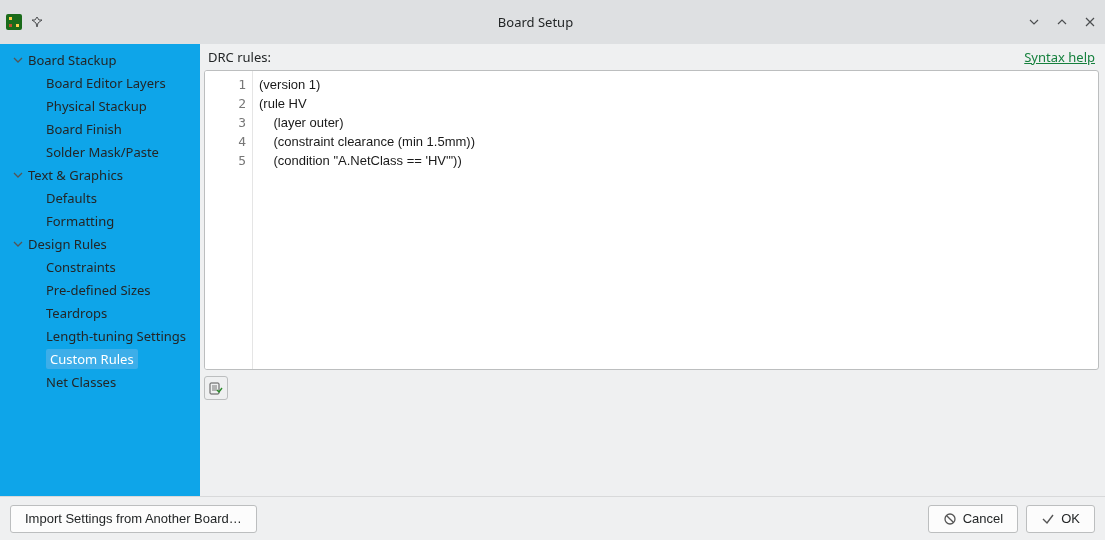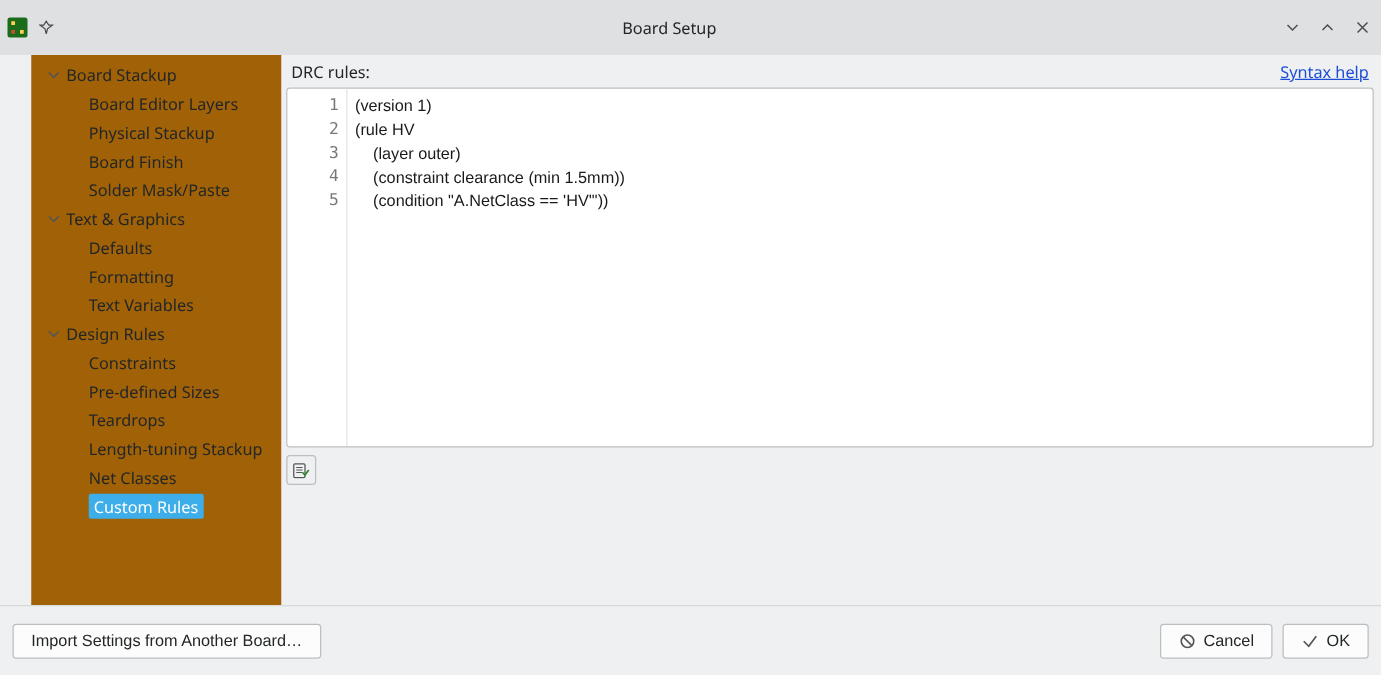--- a/index.html
+++ b/index.html
@@ -44,23 +44,22 @@
     .titlebar .win-ctrls { display: flex; gap: 10px; align-items: center; }
     .titlebar .win-btn { width: 18px; height: 18px; display: flex; align-items: center; justify-content: center; color: #4c4e50; }
 
     
     .main { flex: 1; display: flex; min-height: 0; }
 
     
     .tree {
       width: 200px;
       padding: 4px 0;
-      background: #a16207;
+      background: #0ea5e9;
       overflow-y: auto;
-      margin-left: 25px;
     }
     .tree-item {
       display: flex;
       align-items: center;
       height: 23px;
       padding-left: 12px;
       gap: 4px;
       cursor: default;
       white-space: nowrap;
     }
@@ -85,21 +84,21 @@
     .content { flex: 1; display: flex; flex-direction: column; padding: 0 6px 0 4px; }
     .content-header {
       display: flex;
       align-items: center;
       justify-content: space-between;
       height: 26px;
       padding: 0 4px;
       text-align: right;
     }
     .content-header a {
-      color: #1d4ed8;
+      color: #15803d;
     }
     .editor-wrap {
       flex: 1;
       border: 1px solid #bcbebf;
       border-radius: 3px;
       background: #ffffff;
       display: flex;
       min-height: 0;
       overflow: hidden;
     }
@@ -135,21 +134,21 @@
       width: 24px; height: 24px;
       border: 1px solid #bcbebf;
       border-radius: 3px;
       background: #eff0f1;
       display: flex; align-items: center; justify-content: center;
       margin: 0 0 0 0;
     }
 
     
     .footer {
-      height: 56px;
+      height: 44px;
       display: flex;
       align-items: center;
       padding: 0 10px;
       gap: 8px;
       border-top: 1px solid #d8d9da;
     }
     .footer .spacer { flex: 1; }
     .btn {
       height: 28px;
       padding: 0 14px;
@@ -224,48 +223,45 @@
           </svg>
         </span>
         <span class="lbl">Text &amp; Graphics</span>
       </div>
       <div class="tree-item child">
         <span class="lbl">Defaults</span>
       </div>
       <div class="tree-item child">
         <span class="lbl">Formatting</span>
       </div>
-      <div class="tree-item child">
-        <span class="lbl">Text Variables</span>
-      </div>
       <div class="tree-item">
         <span class="chev">
           <svg width="10" height="10" viewBox="0 0 10 10">
             <path d="M1 3 L5 7 L9 3" fill="none" stroke="#555" stroke-width="1.3"></path>
           </svg>
         </span>
         <span class="lbl">Design Rules</span>
       </div>
       <div class="tree-item child">
         <span class="lbl">Constraints</span>
       </div>
       <div class="tree-item child">
         <span class="lbl">Pre-defined Sizes</span>
       </div>
       <div class="tree-item child">
         <span class="lbl">Teardrops</span>
       </div>
       <div class="tree-item child">
-        <span class="lbl">Length-tuning Stackup</span>
-      </div>
-      <div class="tree-item child">
-        <span class="lbl">Net Classes</span>
+        <span class="lbl">Length-tuning Settings</span>
       </div>
       <div class="tree-item child selected">
         <span class="lbl">Custom Rules</span>
+      </div>
+      <div class="tree-item child">
+        <span class="lbl">Net Classes</span>
       </div>
     </div>
 
   <div class="content">
     <div class="content-header">
       <span>DRC rules:</span>
       <a href="#">Syntax help</a>
     </div>
     <div class="editor-wrap">
       <div class="gutter" id="gutter">

